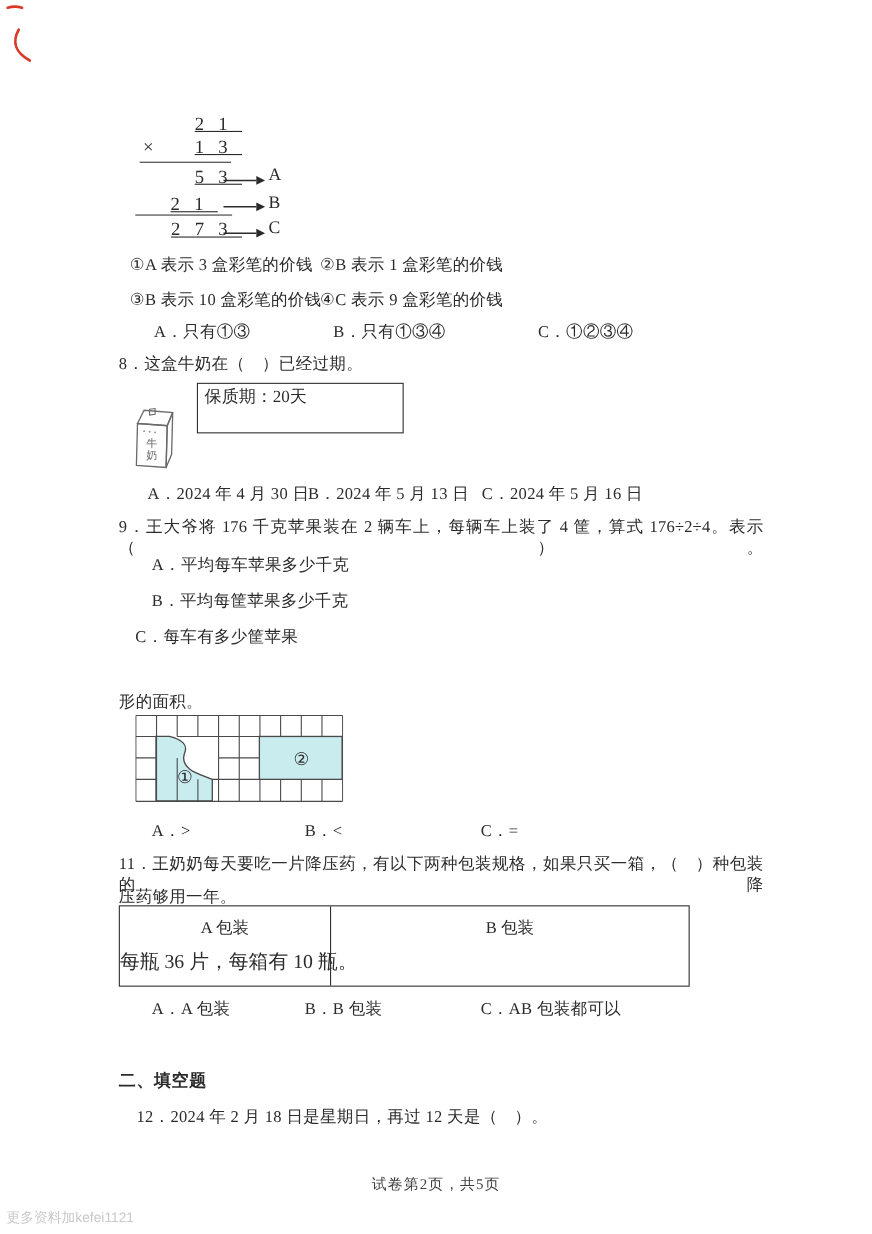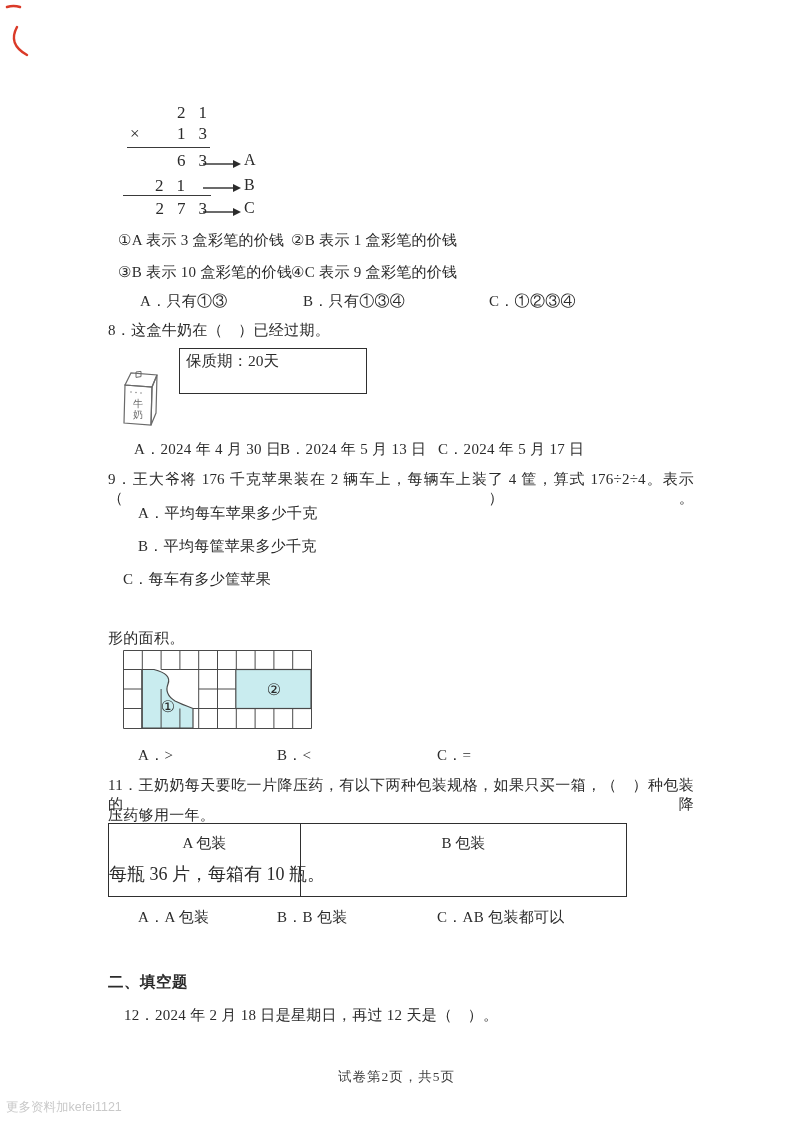--- a/index.html
+++ b/index.html
@@ -2,21 +2,21 @@
 <html><head>
 <meta charset="utf-8">
 <style>
   html,body{margin:0;padding:0;background:#ffffff;}
   .page{position:relative;width:793px;height:1122px;background:#ffffff;overflow:hidden;
         font-family:"Liberation Serif",serif;color:#2b2b2b;}
   .abs{position:absolute;}
   .line{position:absolute;font-size:15px;white-space:nowrap;letter-spacing:0.3px;}
   .jline{position:absolute;font-size:15px;width:586px;text-align:justify;text-align-last:justify;letter-spacing:0.2px;}
   .opt{position:absolute;font-size:15px;white-space:nowrap;letter-spacing:0.3px;}
-  .mrow{position:absolute;left:0;width:84px;text-align:right;font-size:17px;}
+  .mrow{position:absolute;left:0;width:84px;text-align:right;font-size:17px;text-decoration:underline;}
   .digits{letter-spacing:13px;margin-right:-13px;}
   .hline{position:absolute;border-top:1.5px solid #3a3a3a;height:0;}
   .mletter{position:absolute;font-size:16px;}
   .labelbox{position:absolute;border:1.5px solid #2f2f2f;box-sizing:border-box;}
   .labelbox div{font-size:15.5px;white-space:nowrap;padding-left:6px;line-height:21px;margin-top:1px;}
   .ptable{position:absolute;border:1.5px solid #2f2f2f;box-sizing:border-box;display:flex;}
   .pcell{height:100%;box-sizing:border-box;}
   .pcell .ttl{text-align:center;font-size:15px;margin-top:10px;}
   .pcell .dsc{text-align:center;font-size:18px;margin-top:9px;white-space:nowrap;}
   .sectitle{position:absolute;font-size:15.5px;font-weight:bold;letter-spacing:0.5px;}
@@ -33,21 +33,21 @@
   <svg class="abs" style="left:2px;top:0px" width="40" height="62" viewBox="0 0 40 62">
     <path d="M5,7 C11,5 15,6 18,7" stroke="#da3a28" stroke-width="2.5" fill="none" stroke-linecap="round"></path>
     <path d="M15,27 C9,38 11,47 25,55" stroke="#da3a28" stroke-width="2.5" fill="none" stroke-linecap="round"></path>
   </svg>
 
   <div class="abs" style="left:123px;top:95px;width:150px;height:130px">
     <div class="mrow" style="top:8px"><span class="digits">21</span></div>
     <span class="abs" style="left:7px;top:29px;font-size:17px">×</span>
     <div class="mrow" style="top:29px"><span class="digits">13</span></div>
     <div class="hline" style="left:4px;top:52px;width:83px"></div>
-    <div class="mrow" style="top:56px"><span class="digits">63</span></div>
+    <div class="mrow" style="top:56px"><span class="digits">53</span></div>
     <div class="mrow" style="top:81px"><span class="digits" style="margin-right:9px">21</span></div>
     <div class="hline" style="left:0px;top:100px;width:88px"></div>
     <div class="mrow" style="top:104px"><span class="digits">273</span></div>
 
     <svg class="abs" style="left:80px;top:63px" width="38" height="12" viewBox="0 0 38 12">
       <line x1="0" y1="6" x2="30" y2="6" stroke="#2b2b2b" stroke-width="1.4"></line>
         <polygon points="30,2 38,6 30,10" fill="#2b2b2b"></polygon>
     </svg>
     <svg class="abs" style="left:80px;top:87px" width="38" height="12" viewBox="0 0 38 12">
       <line x1="0" y1="6" x2="30" y2="6" stroke="#2b2b2b" stroke-width="1.4"></line>
@@ -84,21 +84,21 @@
       <circle cx="25" cy="25" r="0.8" fill="#8a8a8a"></circle>
   </svg>
   <div class="milktext" style="left:132px;top:398px">牛奶</div>
 
   <div class="labelbox" style="left:179px;top:348px;width:188px;height:46px">
     <div>保质期：20天</div>
   </div>
 
   <span class="opt" style="left:134px;top:440px">A．2024 年 4 月 30 日</span>
   <span class="opt" style="left:280px;top:440px">B．2024 年 5 月 13 日</span>
-  <span class="opt" style="left:438px;top:440px">C．2024 年 5 月 17 日</span>
+  <span class="opt" style="left:438px;top:440px">C．2024 年 5 月 16 日</span>
 
   <div class="jline" style="left:108px;top:470px">9．王大爷将 176 千克苹果装在 2 辆车上，每辆车上装了 4 筐，算式 176÷2÷4。表示（　）。</div>
   <span class="opt" style="left:138px;top:504px">A．平均每车苹果多少千克</span>
   <span class="opt" style="left:138px;top:537px">B．平均每筐苹果多少千克</span>
   <span class="opt" style="left:123px;top:570px">C．每车有多少筐苹果</span>
 
   <span class="line" style="left:108px;top:629px">形的面积。</span>
 
   <svg class="abs" style="left:123px;top:650px" width="189" height="79" viewBox="0 0 189 79">
     <path d="M18.8 19.5 L31 19.5 Q49 24 45 34 Q41 44 52 51 Q58 54 70 58.5 L70 78 L18.8 78 Z" fill="#c9ecef" stroke="#4a4a4a" stroke-width="1.2"></path>

